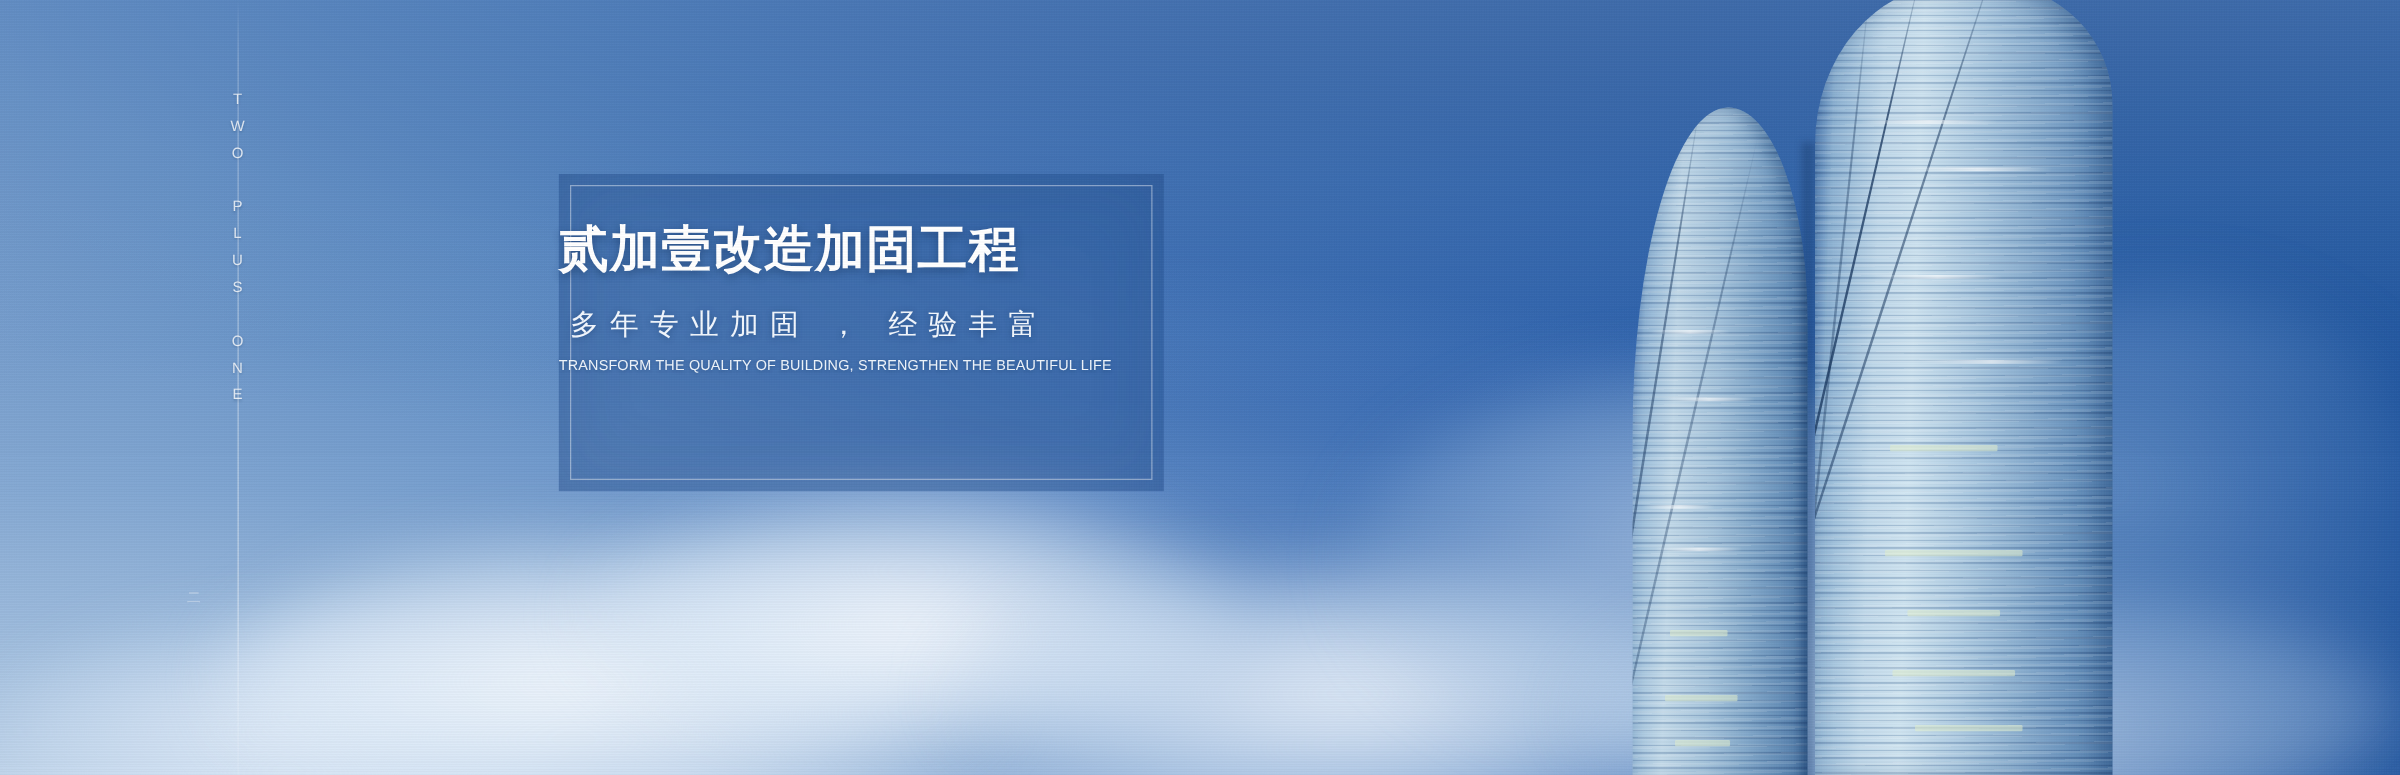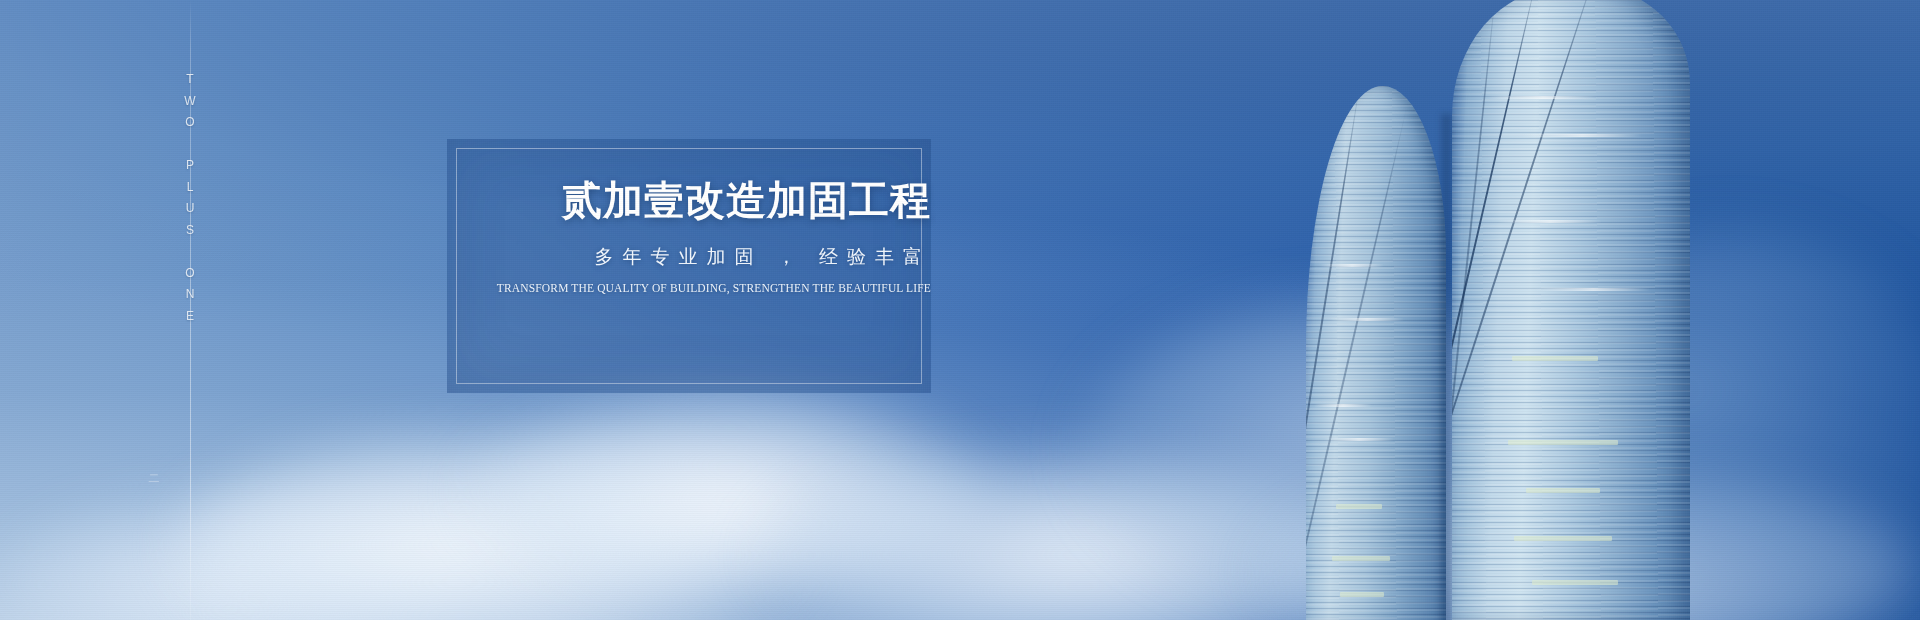--- a/index.html
+++ b/index.html
@@ -215,34 +215,34 @@
   }
   .panel-inner-border {
     position: absolute;
     left: 9px; top: 9px; right: 9px; bottom: 9px;
     border: 1px solid rgba(255,255,255,0.42);
     pointer-events: none;
   }
   .panel-content {
     position: absolute;
     left: 0; right: 0; top: 38px;
-    text-align: right;
+    text-align: left;
   }
   .title-cn {
     margin: 0;
     font-size: 40px;
     font-weight: 700;
     color: #ffffff;
     letter-spacing: 1px;
     line-height: 1.16;
     text-shadow: 0 2px 7px rgba(14,44,88,0.48);
   }
   .sub-cn {
     margin: 22px 0 0 0;
-    font-size: 19px;
+    font-size: 23px;
     font-weight: 400;
     color: #f2f7fd;
     letter-spacing: 9px;
     text-indent: 9px;
     line-height: 1.3;
     text-shadow: 0 1px 5px rgba(14,44,88,0.42);
   }
   .tag-cn {
     margin: 22px 0 0 0;
     font-size: 25px;
@@ -253,21 +253,20 @@
     text-shadow: 0 2px 6px rgba(14,44,88,0.45);
   }
   .tag-en {
     margin: 11px 0 0 0;
     font-size: 11.5px;
     font-weight: 400;
     color: #eef4fb;
     letter-spacing: 0.15px;
     line-height: 1.3;
     text-shadow: 0 1px 3px rgba(14,44,88,0.38);
-    font-family: Liberation Serif, serif;
   }
   .noise {
     position: absolute; inset: 0;
     opacity: 0.035;
     background-image:
       repeating-linear-gradient(0deg, rgba(0,0,0,.5) 0 1px, transparent 1px 2px),
       repeating-linear-gradient(90deg, rgba(255,255,255,.5) 0 1px, transparent 1px 2px);
     pointer-events: none;
   }
 </style>

